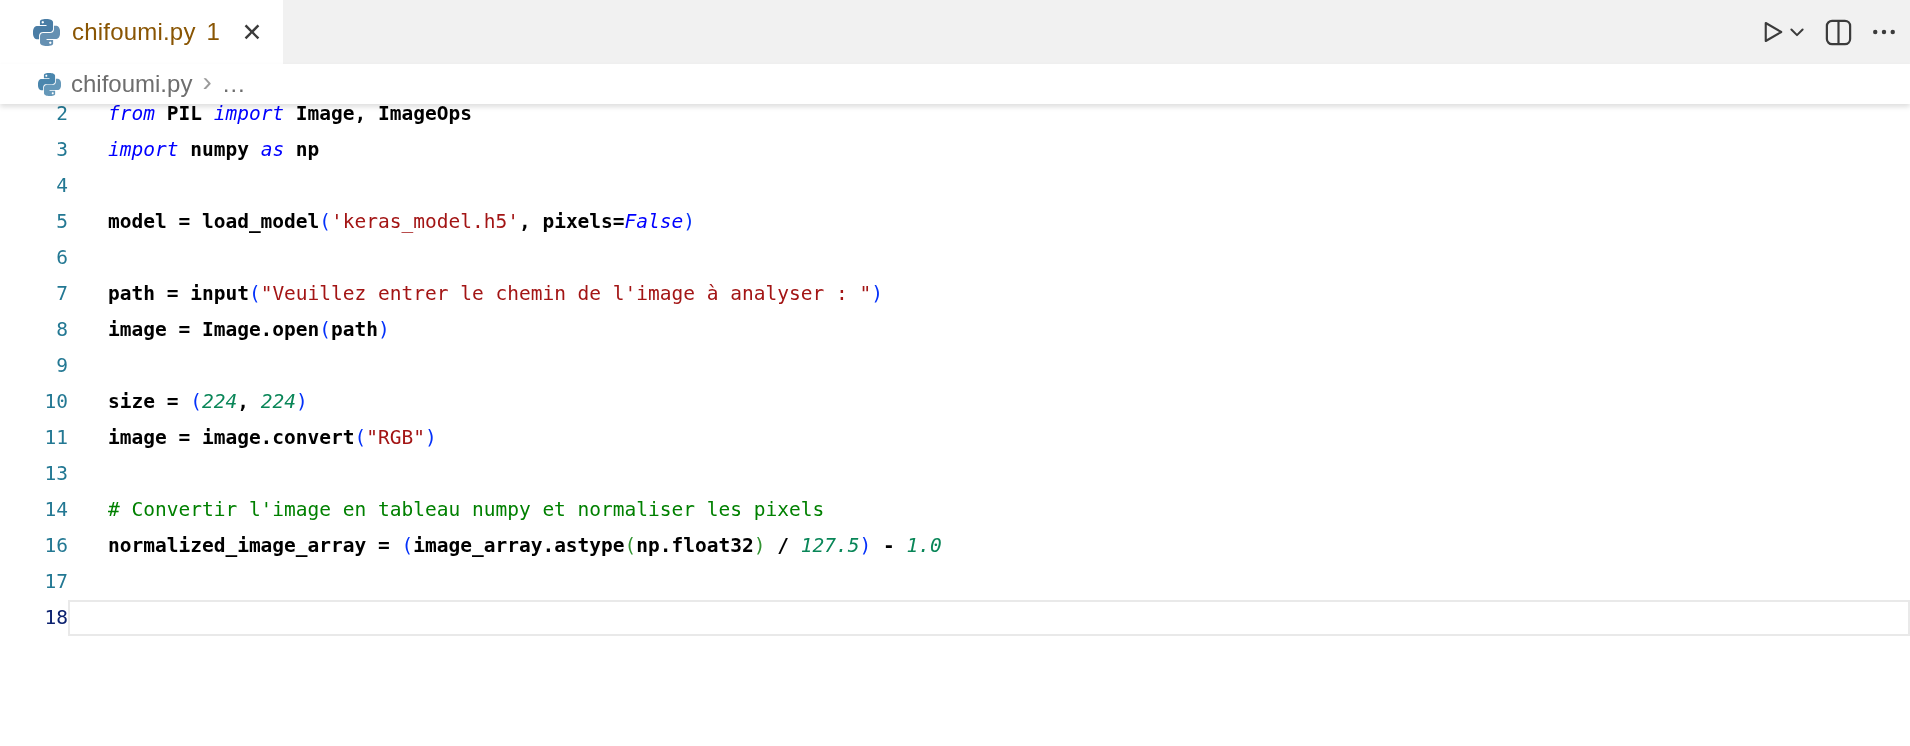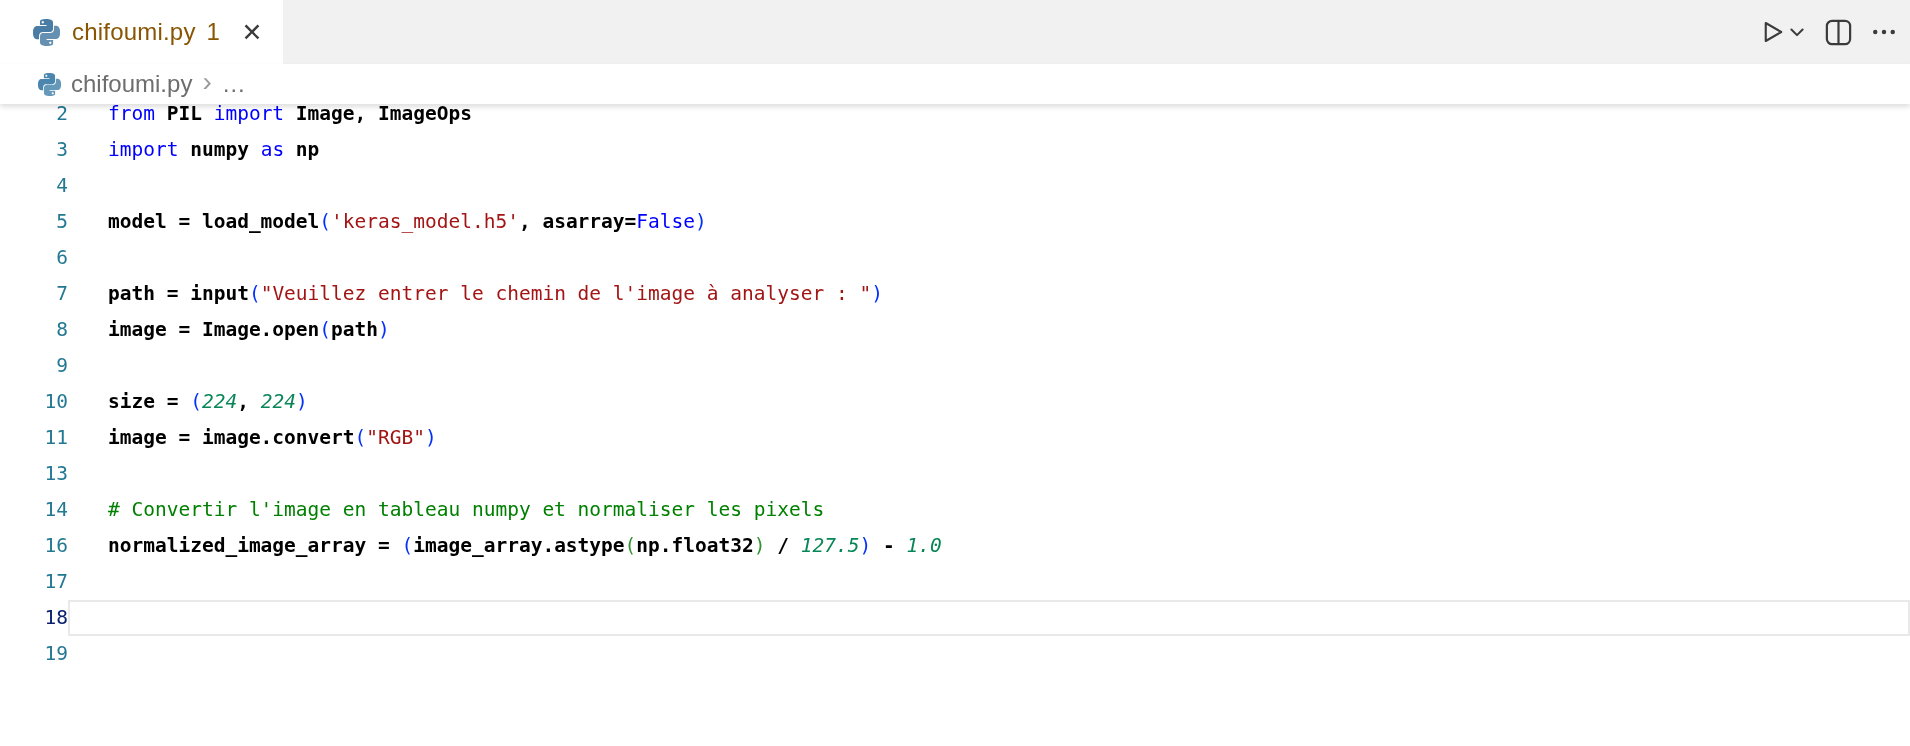--- a/index.html
+++ b/index.html
@@ -35,21 +35,21 @@
   .editor { position:relative; z-index:1; height:642px; overflow:hidden; background:#fff;
             font-family:"DejaVu Sans Mono","Liberation Mono",monospace; font-size:19.5px; }
   .code-line { display:flex; height:36px; line-height:36px; white-space:pre; }
   .code-line:first-child { margin-top:-8px; }
   .gutter { width:68px; flex:none; text-align:right; color:var(--c-linenum,#237893);
             user-select:none; }
   .line-content { flex:1; padding-left:40px; }
   .code-line.active .gutter { color:var(--c-linenum-active,#0b216f); }
   .code-line.active .line-content { border:2px solid #e9e9e9; background:#fff; }
 
-  .tk-k  { color:var(--c-keyword,#0000ff); }
+  .tk-k  { color:var(--c-keyword,#0000ff);font-style:italic; }
   .tk-p  { color:var(--c-plain,#000000);font-weight:bold; }
   .tk-s  { color:var(--c-string,#a31515); }
   .tk-n  { color:var(--c-number,#098658);font-style:italic; }
   .tk-c  { color:var(--c-comment,#008000); }
   .tk-b1 { color:var(--c-bracket1,#0431fa); }
   .tk-b2 { color:var(--c-bracket2,#319331); }
 </style>
 </head>
 <body>
 
@@ -102,27 +102,26 @@
   <span class="crumb">chifoumi.py</span>
   <span class="crumb-sep">›</span>
   <span class="crumb">…</span>
 </div>
 
 <div class="editor">
   <div>
       <div class="code-line"><span class="gutter">2</span><span class="line-content"><span class="tk-k">from</span><span class="tk-p"> PIL </span><span class="tk-k">import</span><span class="tk-p"> Image, ImageOps</span></span></div>
       <div class="code-line"><span class="gutter">3</span><span class="line-content"><span class="tk-k">import</span><span class="tk-p"> numpy </span><span class="tk-k">as</span><span class="tk-p"> np</span></span></div>
       <div class="code-line"><span class="gutter">4</span><span class="line-content"></span></div>
-      <div class="code-line"><span class="gutter">5</span><span class="line-content"><span class="tk-p">model = load_model</span><span class="tk-b1">(</span><span class="tk-s">'keras_model.h5'</span><span class="tk-p">, asarray=</span><span class="tk-k">False</span><span class="tk-b1">)</span></span></div>
+      <div class="code-line"><span class="gutter">5</span><span class="line-content"><span class="tk-p">model = load_model</span><span class="tk-b1">(</span><span class="tk-s">'keras_model.h5'</span><span class="tk-p">, pixels=</span><span class="tk-k">False</span><span class="tk-b1">)</span></span></div>
       <div class="code-line"><span class="gutter">6</span><span class="line-content"></span></div>
       <div class="code-line"><span class="gutter">7</span><span class="line-content"><span class="tk-p">path = input</span><span class="tk-b1">(</span><span class="tk-s">"Veuillez entrer le chemin de l'image à analyser : "</span><span class="tk-b1">)</span></span></div>
       <div class="code-line"><span class="gutter">8</span><span class="line-content"><span class="tk-p">image = Image.open</span><span class="tk-b1">(</span><span class="tk-p">path</span><span class="tk-b1">)</span></span></div>
       <div class="code-line"><span class="gutter">9</span><span class="line-content"></span></div>
       <div class="code-line"><span class="gutter">10</span><span class="line-content"><span class="tk-p">size = </span><span class="tk-b1">(</span><span class="tk-n">224</span><span class="tk-p">, </span><span class="tk-n">224</span><span class="tk-b1">)</span></span></div>
       <div class="code-line"><span class="gutter">11</span><span class="line-content"><span class="tk-p">image = image.convert</span><span class="tk-b1">(</span><span class="tk-s">"RGB"</span><span class="tk-b1">)</span></span></div>
       <div class="code-line"><span class="gutter">13</span><span class="line-content"></span></div>
       <div class="code-line"><span class="gutter">14</span><span class="line-content"><span class="tk-c"># Convertir l'image en tableau numpy et normaliser les pixels</span></span></div>
       <div class="code-line"><span class="gutter">16</span><span class="line-content"><span class="tk-p">normalized_image_array = </span><span class="tk-b1">(</span><span class="tk-p">image_array.astype</span><span class="tk-b2">(</span><span class="tk-p">np.float32</span><span class="tk-b2">)</span><span class="tk-p"> / </span><span class="tk-n">127.5</span><span class="tk-b1">)</span><span class="tk-p"> - </span><span class="tk-n">1.0</span></span></div>
       <div class="code-line"><span class="gutter">17</span><span class="line-content"></span></div>
       <div class="code-line active"><span class="gutter">18</span><span class="line-content"></span></div>
-      <div class="code-line"><span class="gutter">19</span><span class="line-content"></span></div>
     </div>
 </div>
 
 </body></html>

